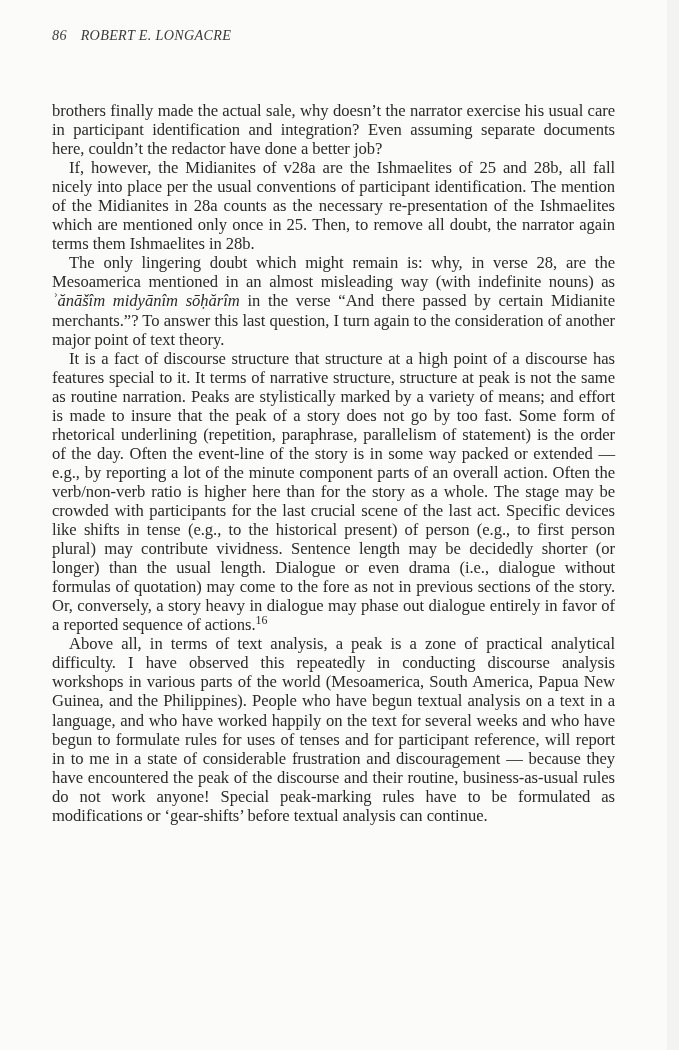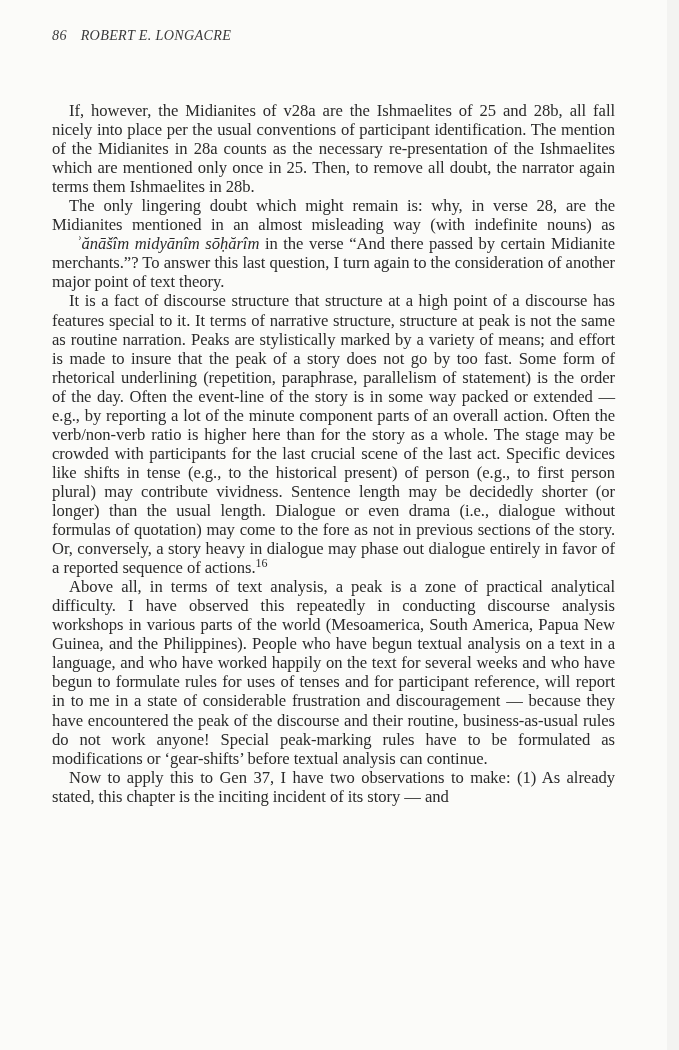--- a/index.html
+++ b/index.html
@@ -20,35 +20,35 @@
     position: absolute; left: 52px; top: 101px; width: 563px;
     font-size: 16.6px; line-height: 19.05px; text-align: justify;
     letter-spacing: -0.05px;
   }
   .body p { margin: 0; text-indent: 0; }
   .body p.ind { text-indent: 17px; }
   .heading {
     font-weight: bold; font-size: 16px; margin: 37px 0 30px 0;
   }
   sup { font-size: 12px; line-height: 0; vertical-align: 6px; }
-  i { font-style: italic; margin-left: 24px; }
+  i { font-style: italic; }
 </style>
 </head>
 <body>
 
 <div class="page">
   <div class="edge"></div>
 
   <div class="running-head">
     <span class="num">86</span>
     <span>ROBERT E. LONGACRE</span>
   </div>
 
   <div class="body">
+    <p>brothers finally made the actual sale, why doesn’t the narrator exercise his usual care in participant identification and integration? Even assuming separate documents here, couldn’t the redactor have done a better job?</p>
     <p class="ind">If, however, the Midianites of v28a are the Ishmaelites of 25 and 28b, all fall nicely into place per the usual conventions of participant identification. The mention of the Midianites in 28a counts as the necessary re-presentation of the Ishmaelites which are mentioned only once in 25. Then, to remove all doubt, the narrator again terms them Ishmaelites in 28b.</p>
-    <p class="ind"><span>The only lingering doubt which might remain is: why, in verse 28, are the Midianites mentioned in an almost misleading way (with indefinite nouns) as </span><i>ʾănāšîm midyānîm sōḥărîm</i><span> in the verse “And there passed by certain Midianite merchants.”? To answer this last question, I turn again to the consideration of another major point of text theory.</span></p>
+    <p class="ind"><span>The only lingering doubt which might remain is: why, in verse 28, are the Mesoamerica mentioned in an almost misleading way (with indefinite nouns) as </span><i>ʾănāšîm midyānîm sōḥărîm</i><span> in the verse “And there passed by certain Midianite merchants.”? To answer this last question, I turn again to the consideration of another major point of text theory.</span></p>
 
 
     <p class="ind"><span>It is a fact of discourse structure that structure at a high point of a discourse has features special to it. It terms of narrative structure, structure at peak is not the same as routine narration. Peaks are stylistically marked by a variety of means; and effort is made to insure that the peak of a story does not go by too fast. Some form of rhetorical underlining (repetition, paraphrase, parallelism of statement) is the order of the day. Often the event-line of the story is in some way packed or extended — e.g., by reporting a lot of the minute component parts of an overall action. Often the verb/non-verb ratio is higher here than for the story as a whole. The stage may be crowded with participants for the last crucial scene of the last act. Specific devices like shifts in tense (e.g., to the historical present) of person (e.g., to first person plural) may contribute vividness. Sentence length may be decidedly shorter (or longer) than the usual length. Dialogue or even drama (i.e., dialogue without formulas of quotation) may come to the fore as not in previous sections of the story. Or, conversely, a story heavy in dialogue may phase out dialogue entirely in favor of a reported sequence of actions.</span><sup>16</sup></p>
     <p class="ind">Above all, in terms of text analysis, a peak is a zone of practical analytical difficulty. I have observed this repeatedly in conducting discourse analysis workshops in various parts of the world (Mesoamerica, South America, Papua New Guinea, and the Philippines). People who have begun textual analysis on a text in a language, and who have worked happily on the text for several weeks and who have begun to formulate rules for uses of tenses and for participant reference, will report in to me in a state of considerable frustration and discouragement — because they have encountered the peak of the discourse and their routine, business-as-usual rules do not work anyone! Special peak-marking rules have to be formulated as modifications or ‘gear-shifts’ before textual analysis can continue.</p>
-    <p class="ind">Now to apply this to Gen 37, I have two observations to make: (1) As already stated, this chapter is the inciting incident of its story — and</p>
   </div>
 </div>
 
 </body></html>

